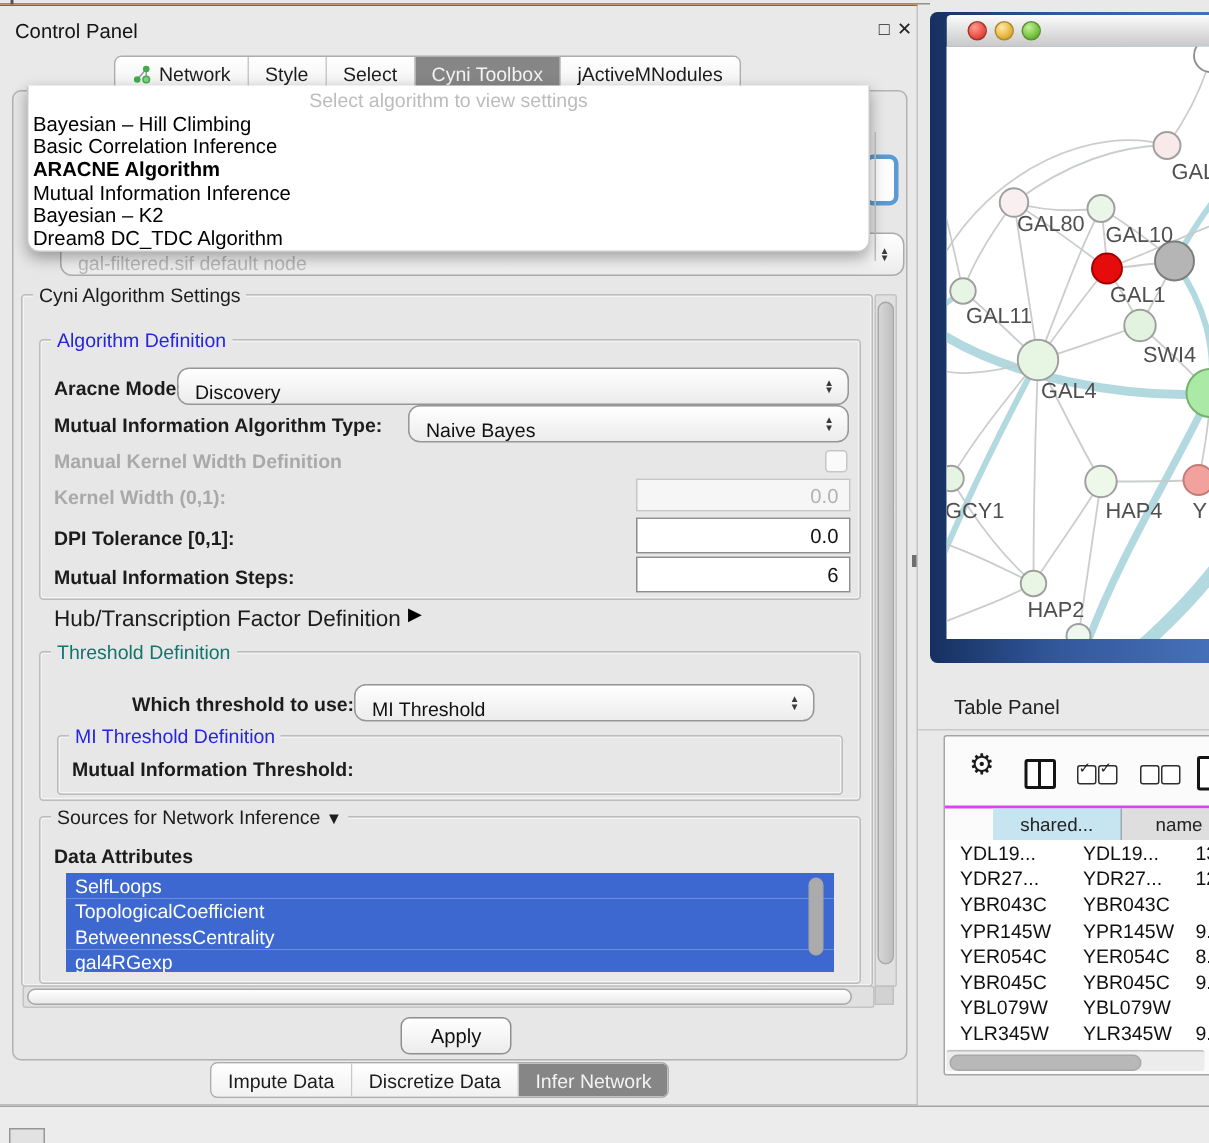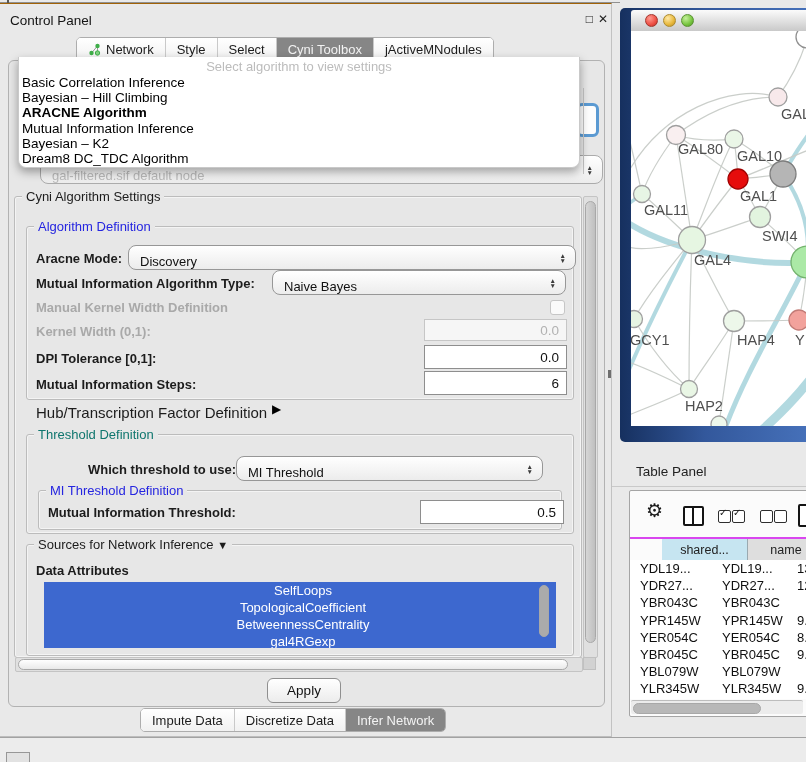--- a/index.html
+++ b/index.html
@@ -33,21 +33,21 @@
     background:linear-gradient(#ffffff,#ececec);display:flex;align-items:flex-end;
     padding:0 22px 0 11px;font-size:13px;color:#111;}
   .combo .spin{position:absolute;right:9px;top:50%;transform:translateY(-50%);
     display:flex;flex-direction:column;font-size:6.5px;line-height:5px;color:#3a3a3a;}
   .field{position:absolute;border:1px solid #8e8e8e;background:#ffffff;display:flex;
     align-items:center;justify-content:flex-end;padding:0 7px;font-size:13.5px;color:#111;}
   .field.dis{border-color:#c6c6c6;background:#f6f6f6;color:#b2b2b2;}
   .chk{position:absolute;width:13px;height:13px;border:1px solid #c6c6c6;border-radius:3px;background:#fafafa;}
   
   .attr-list{position:absolute;background:#ffffff;overflow:hidden;}
-  .attr-item{height:17px;line-height:17px;background:#3d68cf;color:#ffffff;padding-left:6px;font-size:13px;text-align:center;}
+  .attr-item{height:17px;line-height:17px;background:#3d68cf;color:#ffffff;padding-left:6px;font-size:13px;}
   
   .sb-track{position:absolute;background:#e0e0e0;border:1px solid #c4c4c4;border-radius:2px;}
   .sb-thumb{position:absolute;background:linear-gradient(90deg,#d6d6d6,#bfbfbf);border:1px solid #a8a8a8;border-radius:6px;}
   .sb-thumb.h{background:linear-gradient(#ffffff,#e9e9e9);}
   
   .push-btn{position:absolute;border:1px solid #8f8f8f;border-radius:6px;
     background:linear-gradient(#ffffff,#ececec);display:flex;align-items:center;justify-content:center;
     font-size:13.5px;color:#111;}
   
   .popup{position:absolute;left:18px;top:57px;width:560px;height:110px;background:#ffffff;
@@ -132,21 +132,21 @@
     <span class="fs-legend" style="left:22px;top:185px;color:#1c1c1c;">Cyni Algorithm Settings</span>
 
     <div class="sb-track" style="left:583px;top:192px;width:13px;height:460px;">
       <div class="sb-thumb" style="left:1px;top:4px;width:9px;height:440px;"></div>
     </div>
 
     <div class="fs" style="left:26px;top:222px;width:546px;height:172px;"></div>
     <span class="fs-legend lg-blue" style="left:34px;top:215px;">Algorithm Definition</span>
 
     <span class="lbl" style="left:36px;top:247px;">Aracne Mode:</span>
-    <div class="combo" style="left:128px;top:241px;width:413px;height:23px;">
+    <div class="combo" style="left:118px;top:241px;width:413px;height:23px;">
       <span>Discovery</span>
       <span class="spin">
           <span>▲</span>
           <span>▼</span>
         </span>
     </div>
 
     <span class="lbl" style="left:36px;top:272px;">Mutual Information Algorithm Type:</span>
     <div class="combo" style="left:272px;top:266px;width:259px;height:23px;">
       <span>Naive Bayes</span>
@@ -186,23 +186,20 @@
       <span class="spin">
           <span>▲</span>
           <span>▼</span>
         </span>
     </div>
 
     <div class="fs" style="left:38px;top:486px;width:522px;height:38px;"></div>
     <span class="fs-legend lg-blue" style="left:46px;top:479px;">MI Threshold Definition</span>
 
     <span class="lbl" style="left:48px;top:501px;">Mutual Information Threshold:</span>
-    <div class="field" style="left:420px;top:496px;width:128px;height:22px;">
-      <span>0.5</span>
-    </div>
 
     <div class="fs" style="left:26px;top:540px;width:546px;height:110px;"></div>
     <span class="fs-legend" style="left:34px;top:533px;color:#1c1c1c;">
       <span>Sources for Network Inference</span>
       <span style="font-size:11px;"> ▼</span>
     </span>
     <span class="lbl" style="left:36px;top:559px;">Data Attributes</span>
 
     <div class="attr-list" style="left:44px;top:578px;width:512px;height:66px;" id="attr-list">
         <div class="attr-item" style="background: rgb(61, 104, 207);">SelfLoops</div>
@@ -232,22 +229,22 @@
           <span>Infer Network</span>
         </div>
       </div>
 
     <div class="abs" style="right:0px;top:366px;width:3px;height:8px;background:#6f6f6f;"></div>
   </div>
 
   <div class="popup">
     <div class="popup-ph">Select algorithm to view settings</div>
     <div id="algo-items">
+        <div class="popup-item">Bayesian – Hill Climbing</div>
         <div class="popup-item">Basic Correlation Inference</div>
-        <div class="popup-item">Bayesian – Hill Climbing</div>
         <div class="popup-item sel">ARACNE Algorithm</div>
         <div class="popup-item">Mutual Information Inference</div>
         <div class="popup-item">Bayesian – K2</div>
         <div class="popup-item">Dream8 DC_TDC Algorithm</div>
       </div>
   </div>
 
   <div class="net-frame"></div>
   <div class="net-titlebar"></div>
   <div class="light" style="left:645px;background:radial-gradient(circle at 35% 30%,#ff9a90,#ee4f44 60%,#b33029);border:1px solid #a3362d;box-sizing:border-box;"></div>

